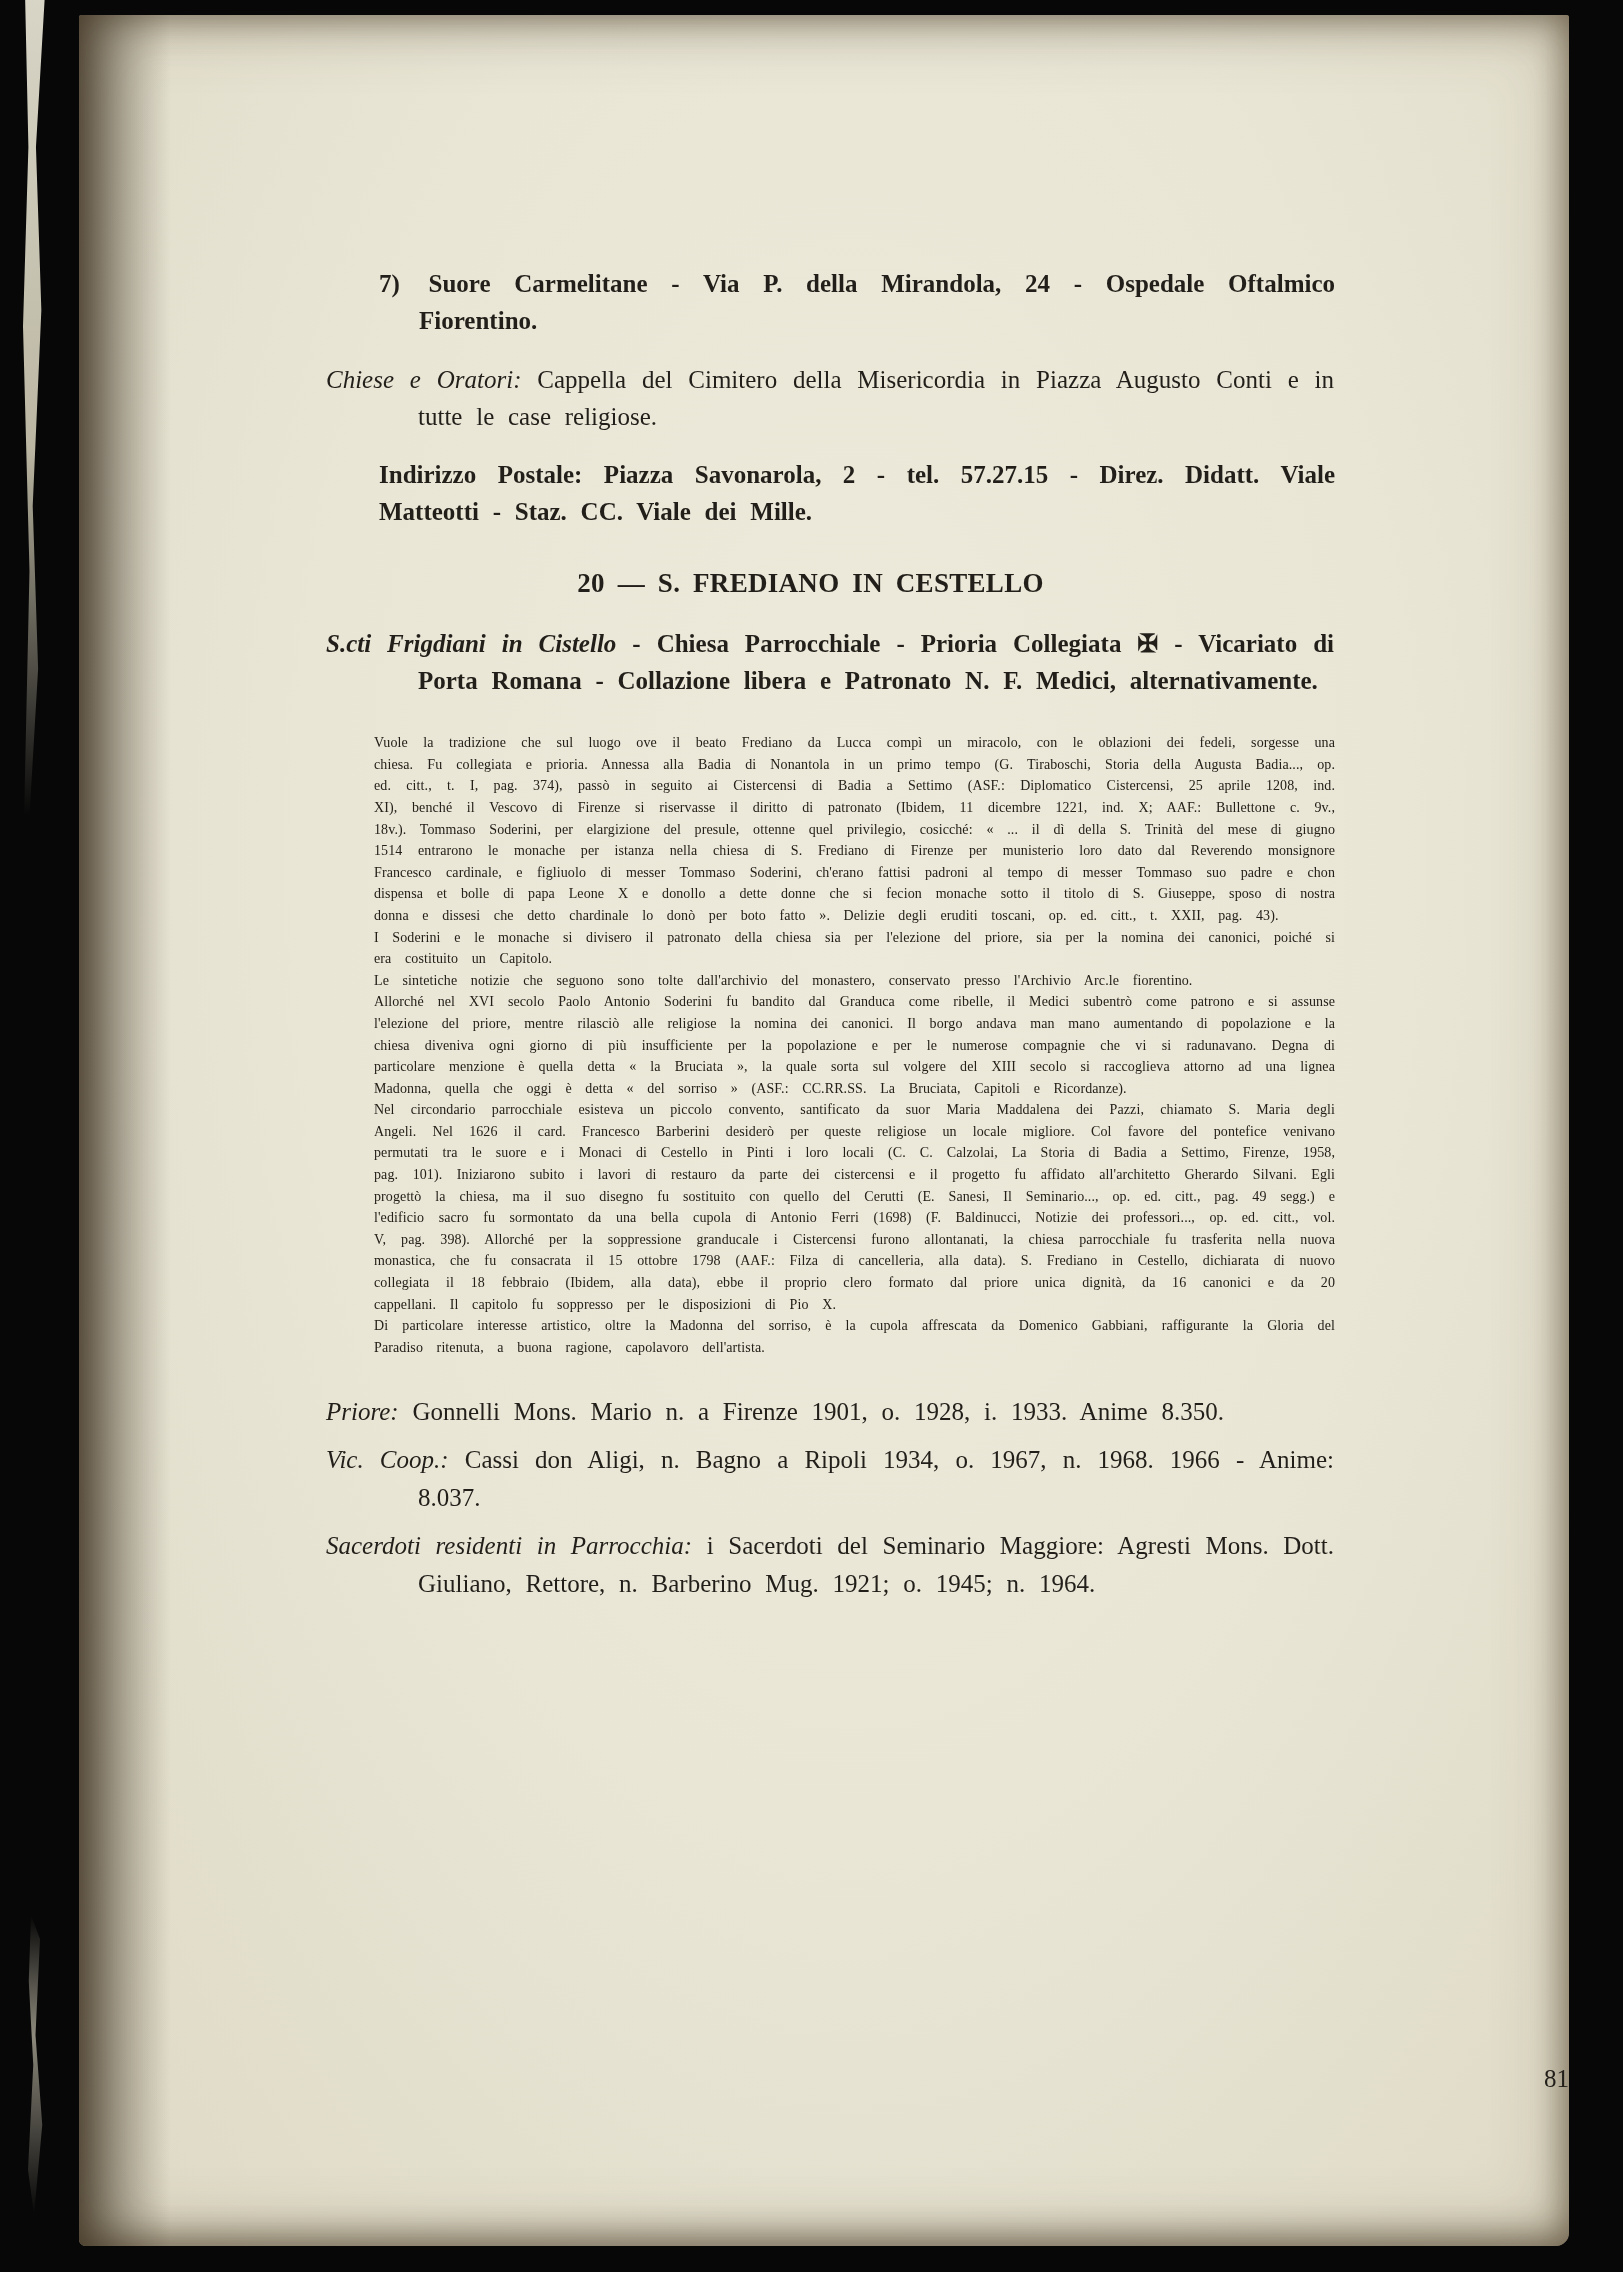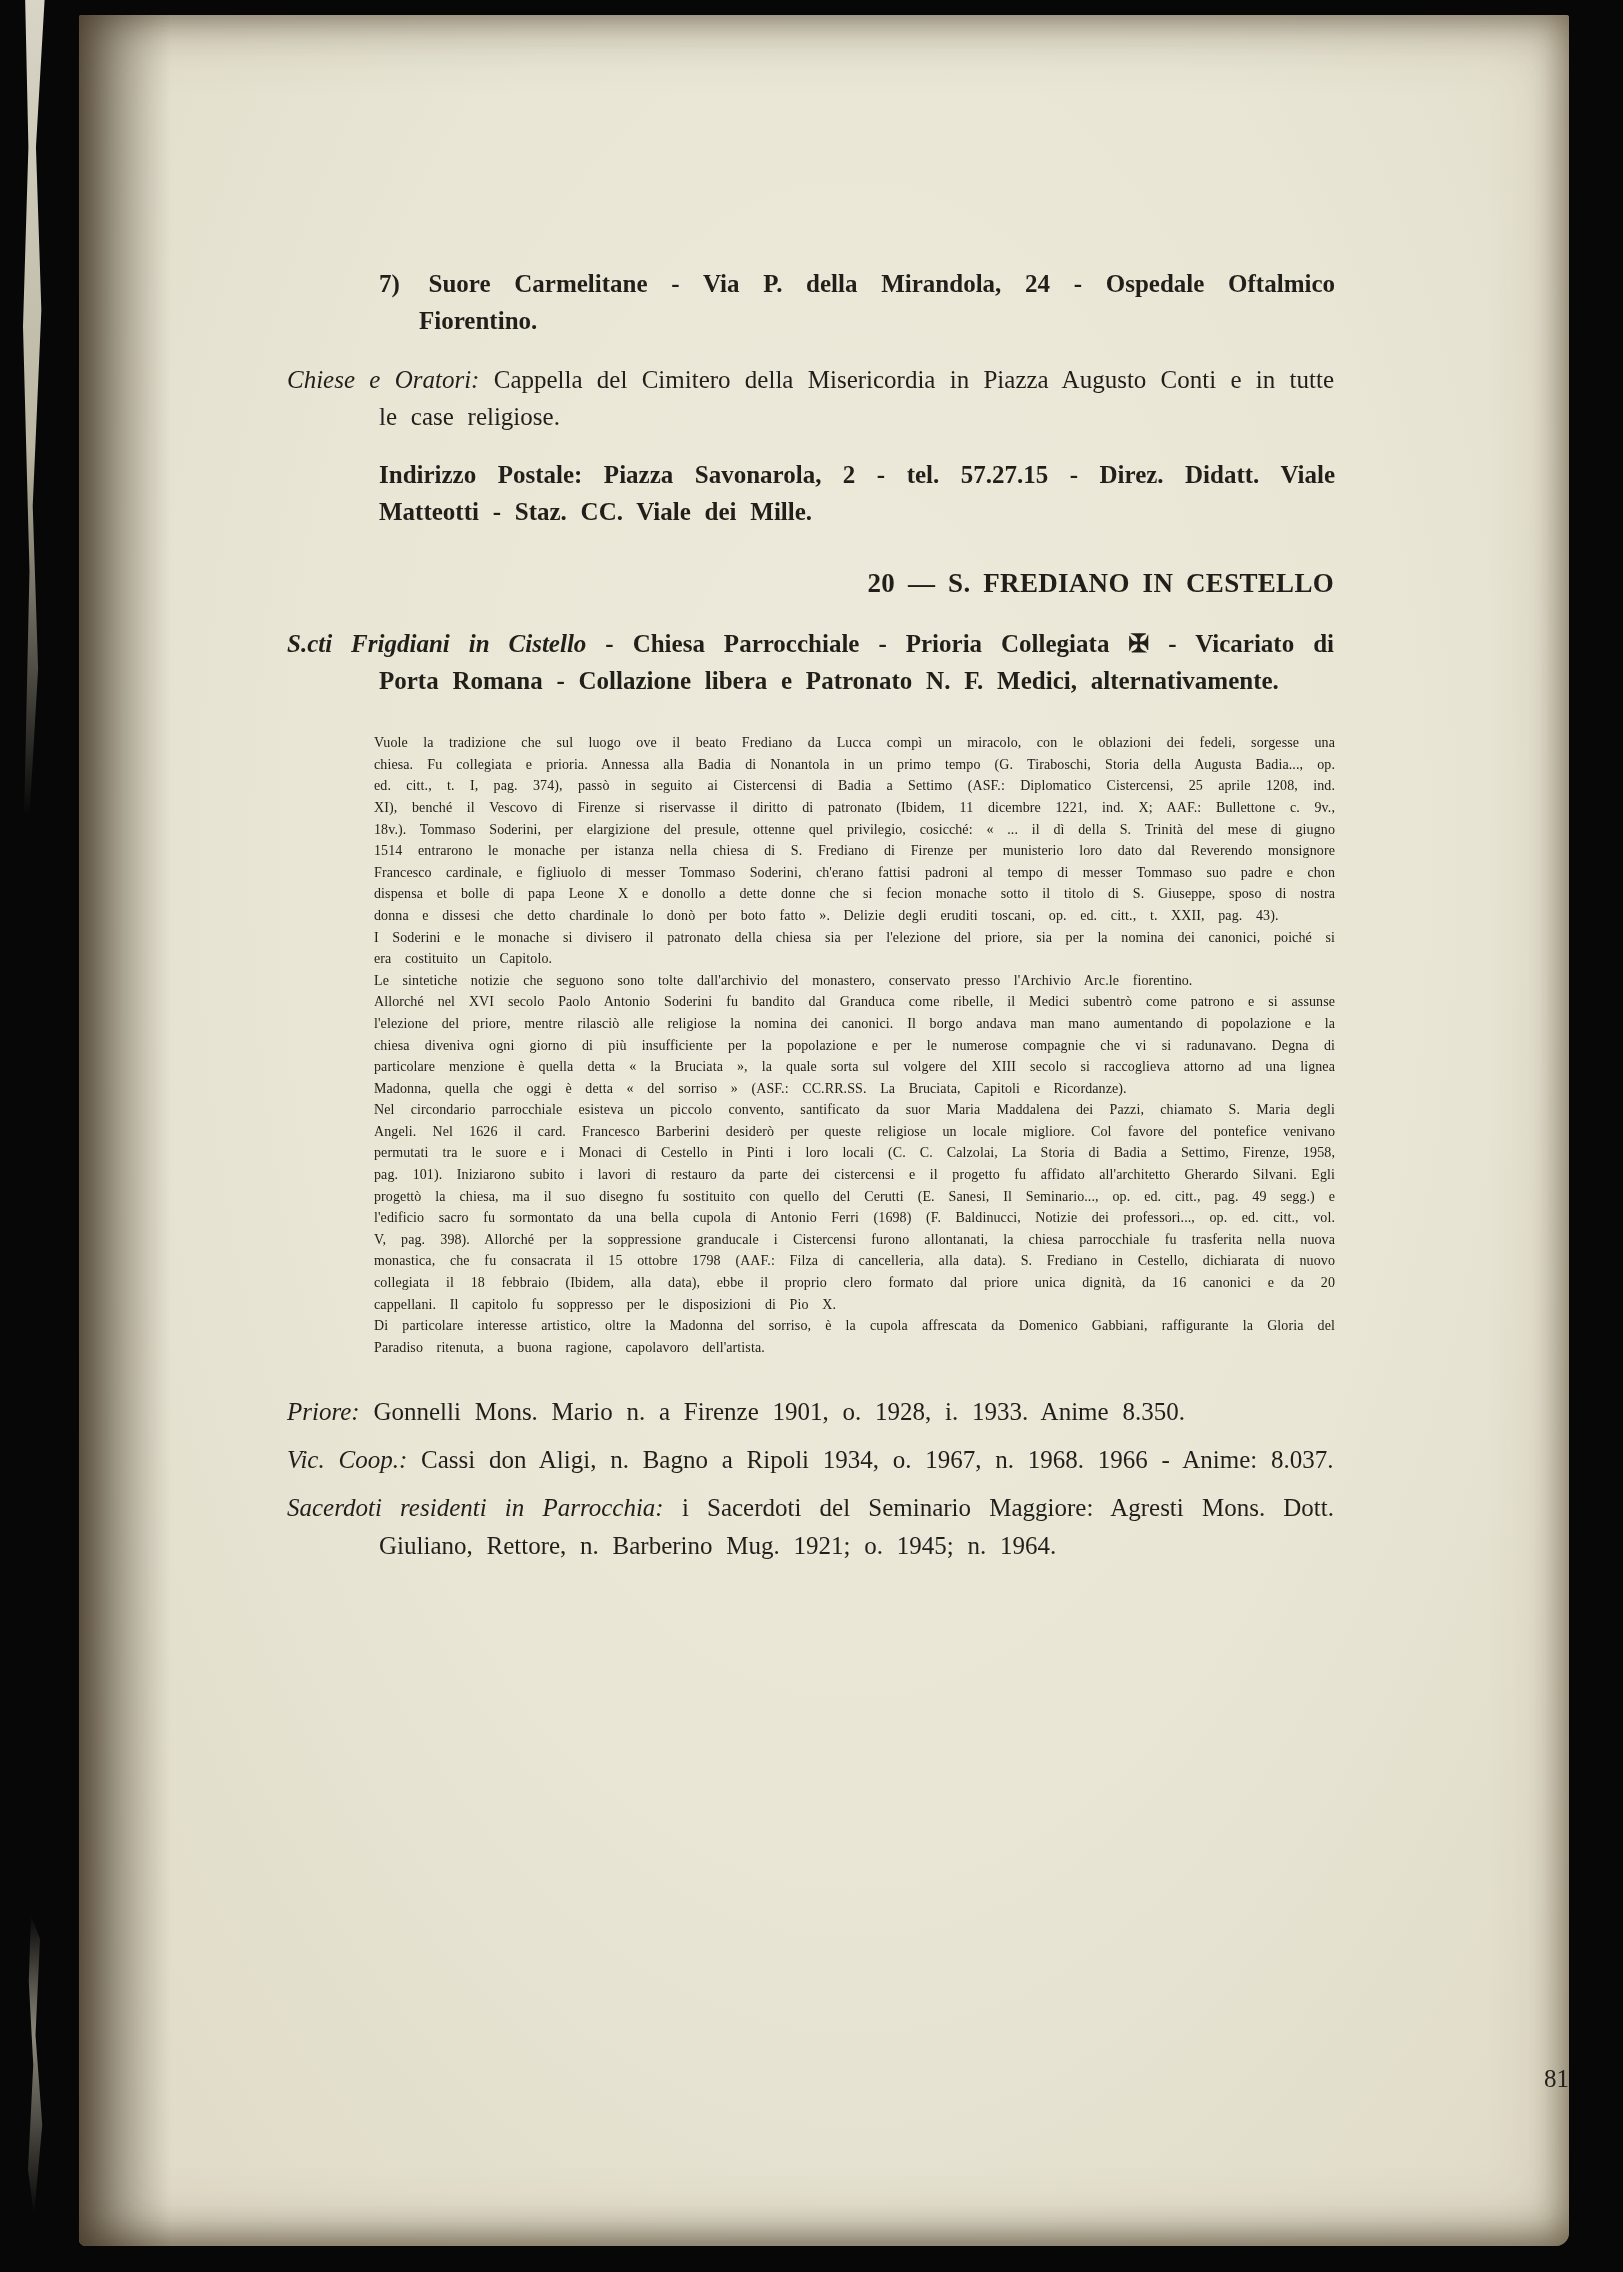--- a/index.html
+++ b/index.html
@@ -42,35 +42,35 @@
   }
 
   .content {
     position:absolute; left:208px; top:250px; width:1047px;
     color:#221f1a;
     font-size:25px; line-height:37px;
     text-align:justify;
     word-spacing:7.5px;
   }
 
-  .hang110 { padding-left:92px; text-indent:-92px; }
+  .hang110 { padding-left:92px; text-indent:-92px;margin-left:39px; }
   .hang48  { padding-left:40px;  text-indent:-40px; }
   .indented { margin-left:92px; width:956px;font-weight:bold; }
 
   .lead { font-style:italic; }
   .num  { padding-right:5px; }
 
   .p-item7    { margin-bottom:21.6px; }
   .p-chiese   { margin-bottom:21.6px; }
   .p-indirizzo{ margin-bottom:35px; }
 
   .heading {
     font-weight:bold; font-size:27px; line-height:37px;
     letter-spacing:0.3px; word-spacing:5.8px;
-    text-align:right; margin-bottom:23px;
+    text-align:center; margin-bottom:23px;
   }
 
   .p-subtitle { margin-bottom:33px;font-weight:bold; }
 
   .notes {
     margin-left:87px; width:961px;
     font-size:14px; line-height:21.6px;
     word-spacing:10px; letter-spacing:0.1px;
     margin-bottom:35px;
     color:#242019;

